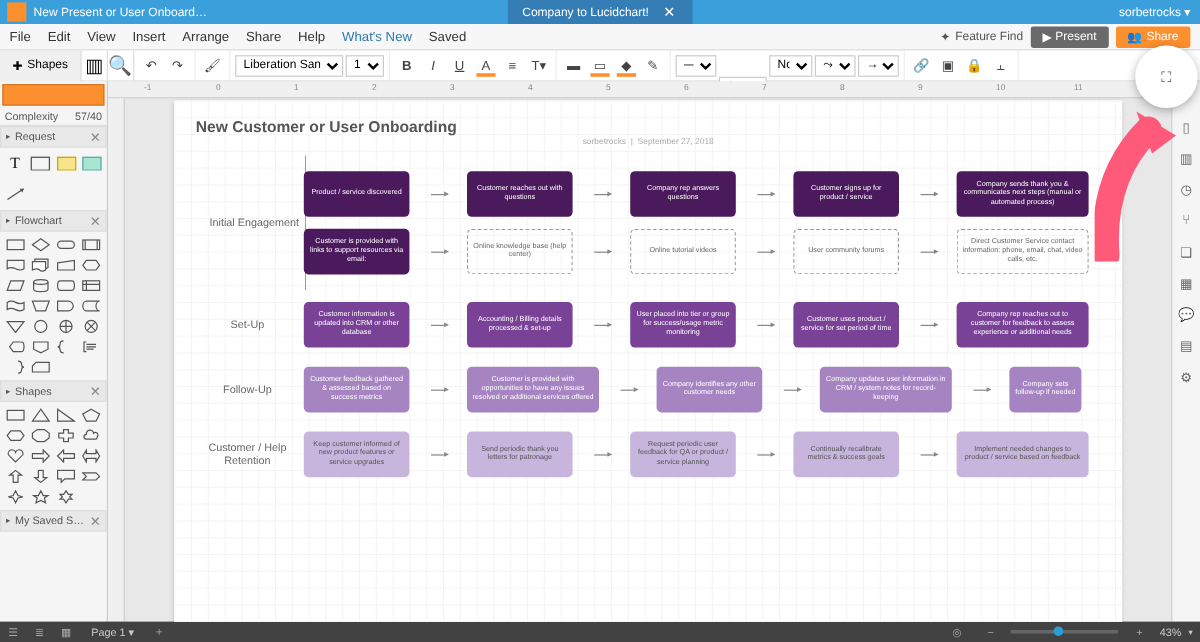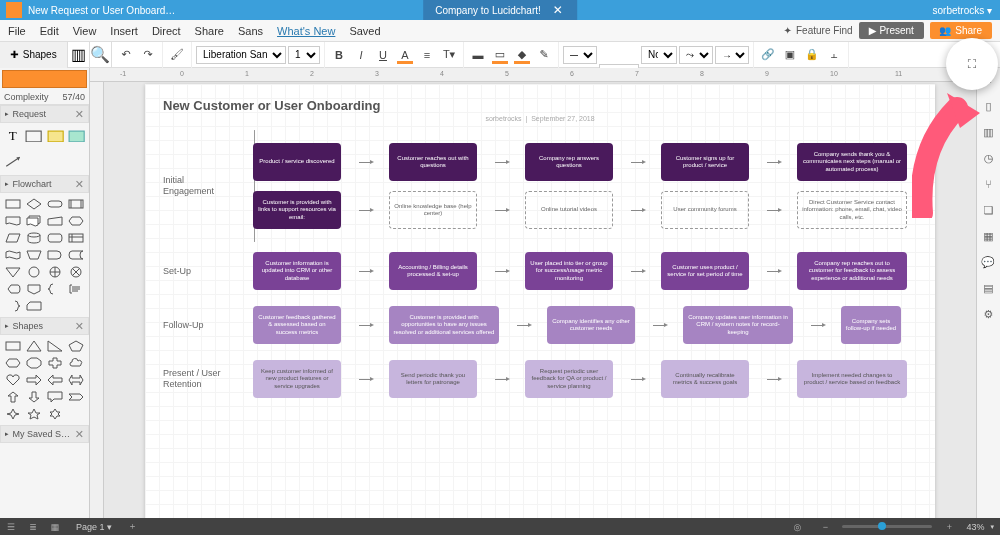--- a/index.html
+++ b/index.html
@@ -10,21 +10,21 @@
 .doc-icon { width: 16px; height: 16px; background: #fc8f2e; margin: 0 6px; }
 .doc-title { color: #fff; }
 .banner-center { position: absolute; left: 50%; transform: translateX(-50%); background: #347db5; height: 20px; display: flex; align-items: center; padding: 0 12px; }
 .banner-link { text-decoration: underline; cursor: pointer; margin-left: 4px; }
 .banner-close { width: 14px; height: 14px; margin-left: 10px; display: flex; align-items: center; justify-content: center; cursor: pointer; font-size: 12px; }
 .user-menu { position: absolute; right: 8px; font-size: 10px; cursor: pointer; }
 
 
 .menu-bar { height: 22px; background: #f7f7f7; display: flex; align-items: center; padding: 0 8px; font-size: 11px; color: #333; border-bottom: 1px solid #ddd; position: relative; }
 .menu-item { margin-right: 14px; cursor: pointer; text-align: right; }
-.menu-item.whatsnew { color: #2a7ab0; text-decoration: underline; }
+.menu-item.whatsnew { color: #2a7ab0; }
 .menu-right { position: absolute; right: 8px; display: flex; align-items: center; gap: 6px; }
 .feature-find { display: flex; align-items: center; gap: 4px; font-size: 10px; color: #555; }
 .btn-present { background: #6a6a6a; color: #fff; font-size: 10px; padding: 3px 10px; border-radius: 2px; cursor: pointer; display:flex; align-items:center; gap:3px;}
 .btn-share { background: #fc8f2e; color: #fff; font-size: 10px; padding: 3px 10px; border-radius: 2px; cursor: pointer; display:flex; align-items:center; gap:3px;}
 
 
 .shapes-row { height: 26px; background: #fff; border-bottom: 1px solid #ddd; display: flex; align-items: center; }
 .shapes-btn { width: 68px; height: 26px; background: #f0f0f0; border-right: 1px solid #ddd; display: flex; align-items: center; justify-content: center; font-size: 10px; gap: 4px; cursor: pointer; }
 .shapes-dock-btn { width: 22px; height:26px; border-right:1px solid #ddd; display:flex; align-items:center; justify-content:center; cursor:pointer;}
 .shapes-search { width: 22px; height:26px; border-right:1px solid #ddd; display:flex; align-items:center; justify-content:center; cursor:pointer;}
@@ -59,21 +59,21 @@
 .canvas-wrap { position: absolute; left: 90px; right: 24px; top: 68px; bottom: 17px; background: #e8e8e8; overflow: hidden; }
 .rulers-h { height: 14px; background: #f0f0f0; border-bottom: 1px solid #ccc; position:relative; font-size:7px; color:#888;}
 .ruler-tick{position:absolute; top:2px;}
 .canvas-scroll{position:absolute;left:14px;top:14px;right:0;bottom:0;overflow:auto;}
 .rulers-v { width:14px; position:absolute; left:0; top:14px; bottom:0; background:#f0f0f0; border-right:1px solid #ccc;}
 .page { width: 790px; min-height: 620px; background: #fff; margin: 2px auto 10px; box-shadow: 0 1px 4px rgba(0,0,0,0.2); padding: 10px 18px; background-image: linear-gradient(#f4f4f4 1px, transparent 1px), linear-gradient(90deg, #f4f4f4 1px, transparent 1px); background-size: 14px 14px; position:relative;}
 .page-title { text-align: left; font-size: 13px; font-weight: bold; color: #555; margin-top: 4px; }
 .page-meta { text-align: center; font-size: 7px; color: #aaa; margin-top: 2px; margin-bottom: 14px;}
 
 .phase { display: flex; align-items: center; margin-bottom: 6px; }
-.phase-label { width: 90px; font-size: 9px; color: #666; text-align: left; padding-right: 16px; line-height: 1.2; position:relative;}
+.phase-label { width: 90px; font-size: 9px; color: #666; text-align: center; padding-right: 4px; line-height: 1.2; position:relative;}
 .brace { position: absolute; right: -2px; top: -6px; bottom: -6px; width: 8px; }
 .brace::before { content:""; position:absolute; right:0; top:0; bottom:50%; border-right:1px solid #999; border-top:1px solid #999; border-top-right-radius:4px;}
 .brace::after { content:""; position:absolute; right:0; top:50%; bottom:0; border-right:1px solid #999; border-bottom:1px solid #999; border-bottom-right-radius:4px;}
 .boxes { display: flex; gap: 18px; flex: 1; position:relative; align-items:center;}
 .box { width: 88px; min-height: 38px; border-radius: 4px; padding: 4px; font-size: 6px; color: #fff; text-align: center; display: flex; align-items: center; justify-content: center; line-height: 1.25; position:relative;}
 .box.wide { width: 110px; }
 .box.dashed { border: 1px dashed #999; color: #666; background: transparent !important; }
 .c-dark { background: #4a1a5c; }
 .c-mid1 { background: #7a4296; }
 .c-light { background: #a684c2; }
@@ -98,36 +98,36 @@
 .hint-circle { position: absolute; right: 2px; top: 38px; width: 52px; height: 52px; background: #fff; border-radius: 50%; box-shadow: 0 2px 8px rgba(0,0,0,0.3); z-index: 50; display:flex; align-items:center; justify-content:center;}
 .hint-arrow { position: absolute; right: 18px; top: 78px; z-index: 49; }
 .hint-arrow svg { width: 70px; height: 140px; }
 .expand-ico{font-size:12px;color:#555;}
 </style>
 </head>
 <body>
 
 <div class="top-bar">
   <div class="doc-icon"></div>
-  <span class="doc-title">New Request or User Onboard…</span>
+  <span class="doc-title">New Present or User Onboard…</span>
   <div class="banner-center">
     <span>Company to Lucidchart!</span>
     <span class="banner-close">✕</span>
   </div>
   <span class="user-menu">sorbetrocks ▾</span>
 </div>
 
 <div class="menu-bar">
   <span class="menu-item">File</span>
   <span class="menu-item">Edit</span>
   <span class="menu-item">View</span>
   <span class="menu-item">Insert</span>
-  <span class="menu-item">Direct</span>
+  <span class="menu-item">Arrange</span>
   <span class="menu-item">Share</span>
-  <span class="menu-item">Sans</span>
+  <span class="menu-item">Help</span>
   <span class="menu-item whatsnew">What's New</span>
   <span class="menu-item">Saved</span>
   <div class="menu-right">
     <div class="feature-find">
       <span>✦</span>
       <span>Feature Find</span>
     </div>
     <div class="btn-present">
         <span>▶</span>
         <span>Present</span>
@@ -578,21 +578,21 @@
             <div class="arrow-h"></div>
         <div class="box c-light wide">Company updates user information in CRM / system notes for record-keeping</div>
             <div class="arrow-h"></div>
         <div class="box c-light" style="width:60px">Company sets follow-up if needed</div>
       </div>
     </div>
 
     <div class="row-spacer"></div>
 
     <div class="phase">
-      <div class="phase-label"><span>Present / User Retention</span><div class="brace"></div></div>
+      <div class="phase-label"><span>Customer / Help Retention</span><div class="brace"></div></div>
       <div class="boxes">
         <div class="box c-pale">Keep customer informed of new product features or service upgrades</div>
             <div class="arrow-h"></div>
         <div class="box c-pale">Send periodic thank you letters for patronage</div>
             <div class="arrow-h"></div>
         <div class="box c-pale">Request periodic user feedback for QA or product / service planning</div>
             <div class="arrow-h"></div>
         <div class="box c-pale">Continually recalibrate metrics &amp; success goals</div>
             <div class="arrow-h"></div>
         <div class="box c-pale wide">Implement needed changes to product / service based on feedback</div>

